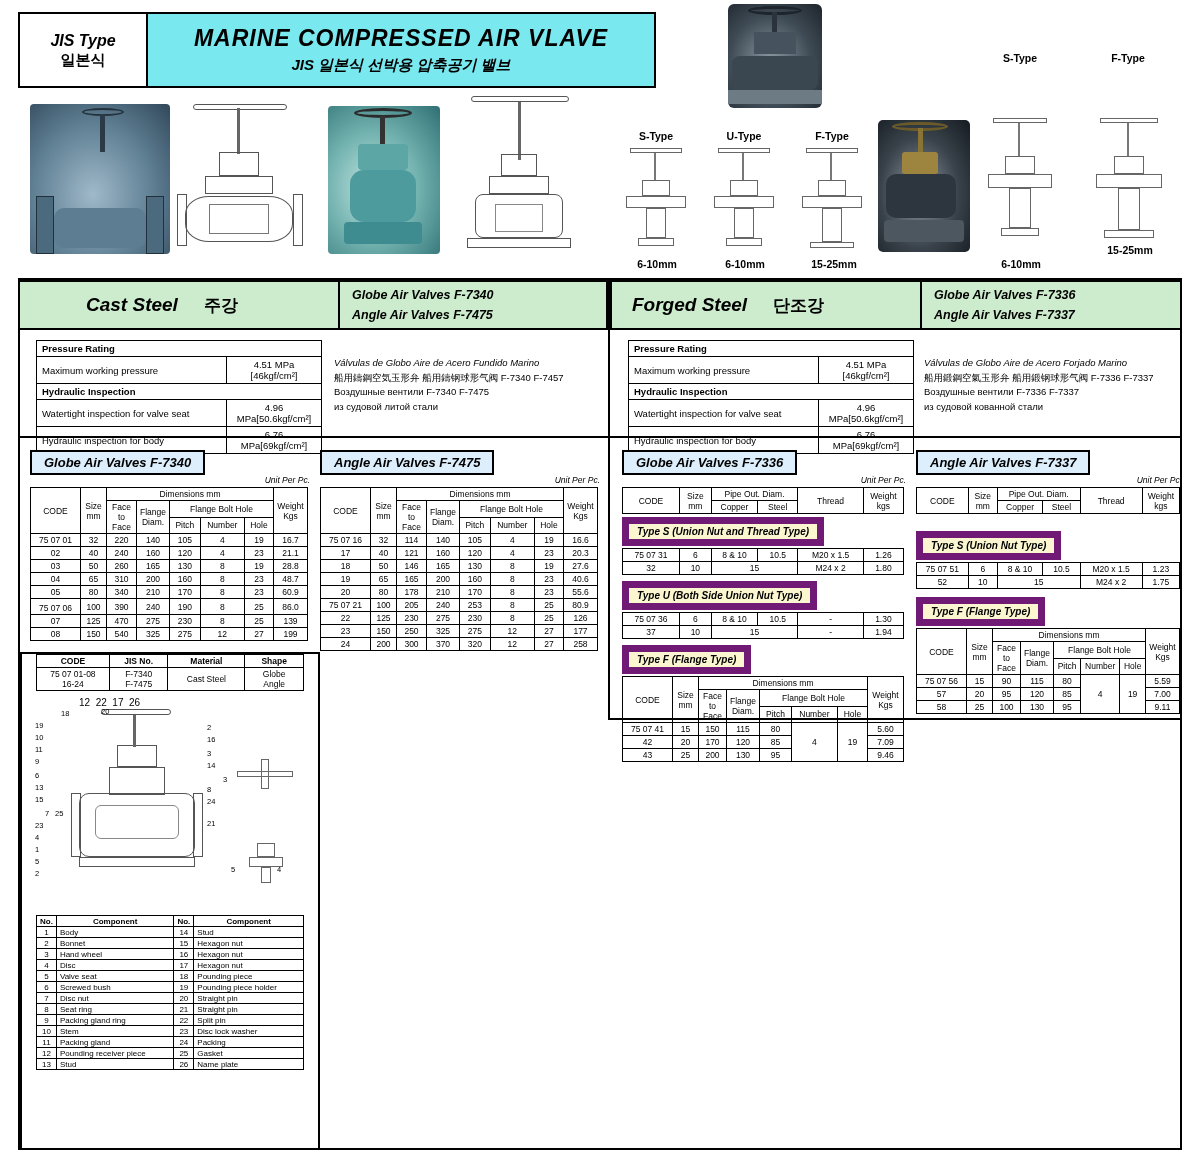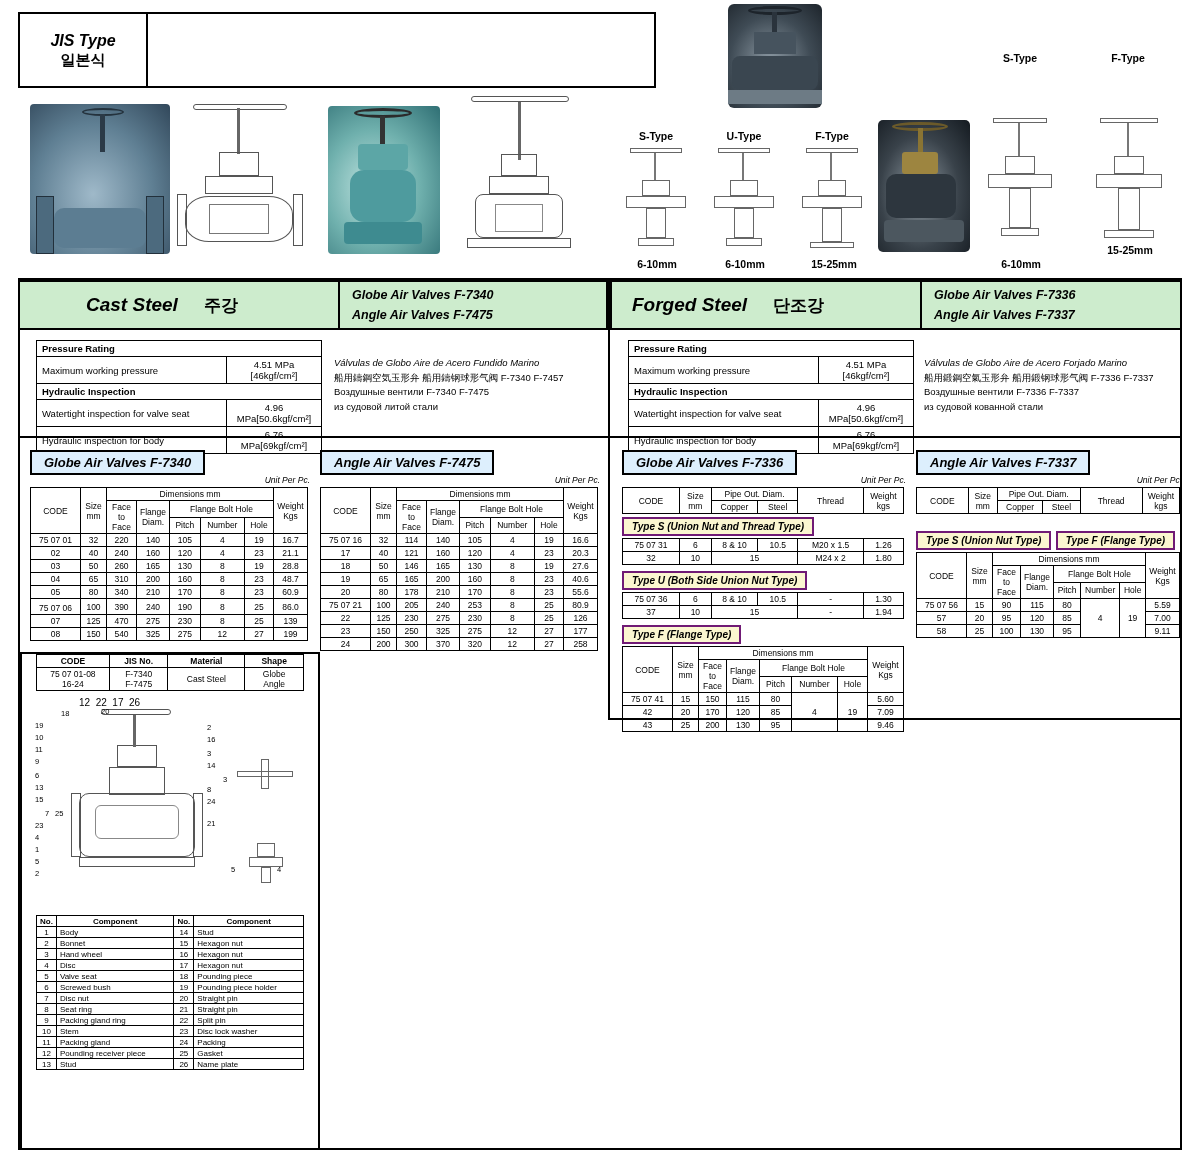--- a/index.html
+++ b/index.html
@@ -60,21 +60,21 @@
   .tblock { position:absolute; }
   .ttitle {
     display:inline-block; border:2px solid #000; background:#ddeffd;
     font-style:italic; font-weight:bold; font-size:13px; padding:3px 12px;
   }
   .unit { position:absolute; font-size:8.5px; font-style:italic; }
   table.data { border-collapse:collapse; font-size:8.5px; text-align:center; }
   table.data th, table.data td { border:1px solid #000; padding:1px 3px; }
   table.data th { font-weight:normal; }
   table.data td.code { white-space:nowrap; }
-  .subhdr { background:#fbf6d0; border:2px solid #701a75; font-style:italic;
+  .subhdr { background:#fbf6d0; border:7px solid #701a75; font-style:italic;
     font-weight:bold; font-size:10px; padding:2px 8px; display:inline-block; }
 
   
   .dbox { position:absolute; left:20px; top:652px; width:300px; height:498px;
     border:2px solid #000; background:#fff; }
   .dtitle { font-weight:bold; font-size:11.5px; padding:6px 0 4px 10px; }
   table.dtab { border-collapse:collapse; font-size:8.5px; text-align:center; margin:0 auto; }
   table.dtab th, table.dtab td { border:1px solid #000; padding:1px 4px; }
   table.parts { border-collapse:collapse; font-size:8px; text-align:left; margin:0 auto; }
   table.parts th, table.parts td { border:1px solid #000; padding:0px 3px; height:11px; }
@@ -88,20 +88,24 @@
 </head>
 <body>
 
 <div class="page">
 
   <div class="header-bar">
     <div class="hdr-left">
       <div>JIS Type</div>
       <div class="jp">일본식</div>
     </div>
+    <div class="hdr-right">
+      <div class="t1">MARINE  COMPRESSED  AIR  VLAVE</div>
+      <div class="t2">JIS 일본식 선박용 압축공기 밸브</div>
+    </div>
   </div>
 
   <div class="imgstrip">
 
     <div class="photo" style="left:30px; top:104px; width:140px; height:150px;
          background:radial-gradient(ellipse at 45% 60%, #9fb9c9 0%, #5f7f93 55%, #31475a 100%);">
       <div style="position:absolute;left:52px;top:4px;width:42px;height:8px;border:2px solid #24323d;border-radius:50%;"></div>
       <div style="position:absolute;left:70px;top:10px;width:5px;height:38px;background:#2b3a47;"></div>
       <div style="position:absolute;left:44px;top:46px;width:58px;height:26px;background:#41soll;"></div>
       <div style="position:absolute;left:6px;top:92px;width:18px;height:58px;background:#4c6a7e;border:1px solid #22303b;"></div>
@@ -651,20 +655,39 @@
         <th rowspan="2" style="width:60px">Thread</th>
         <th rowspan="2" style="width:36px">Weight<br>kgs</th>
       </tr>
       <tr>
         <th style="width:44px">Copper</th>
         <th style="width:36px">Steel</th>
       </tr>
     </tbody>
       </table>
     <div class="subhdr" style="margin-top:17px;">Type S (Union Nut Type)</div>
+    <table class="data" style="width:264px; margin-top:2px;">
+      <tbody>
+          <tr>
+            <td class="code" style="width:50px">75 07 51</td>
+            <td style="width:28px">6</td>
+            <td style="width:44px">8 &amp; 10</td>
+            <td style="width:36px">10.5</td>
+            <td style="width:60px">M20 x 1.5</td>
+            <td style="width:36px">1.23</td>
+          </tr>
+      <tr>
+            <td class="code">52</td>
+            <td>10</td>
+            <td colspan="2">15</td>
+            <td>M24 x 2</td>
+            <td>1.75</td>
+          </tr>
+    </tbody>
+      </table>
     <div class="subhdr" style="margin-top:8px;">Type F (Flange Type)</div>
     <table class="data" style="width:264px; margin-top:2px;">
       <tbody>
           <tr>
         <th rowspan="3" style="width:50px">CODE</th>
         <th rowspan="3" style="width:26px">Size<br>mm</th>
         <th colspan="5">Dimensions mm</th>
         <th rowspan="3" style="width:34px">Weight<br>Kgs</th>
       </tr>
       <tr>

